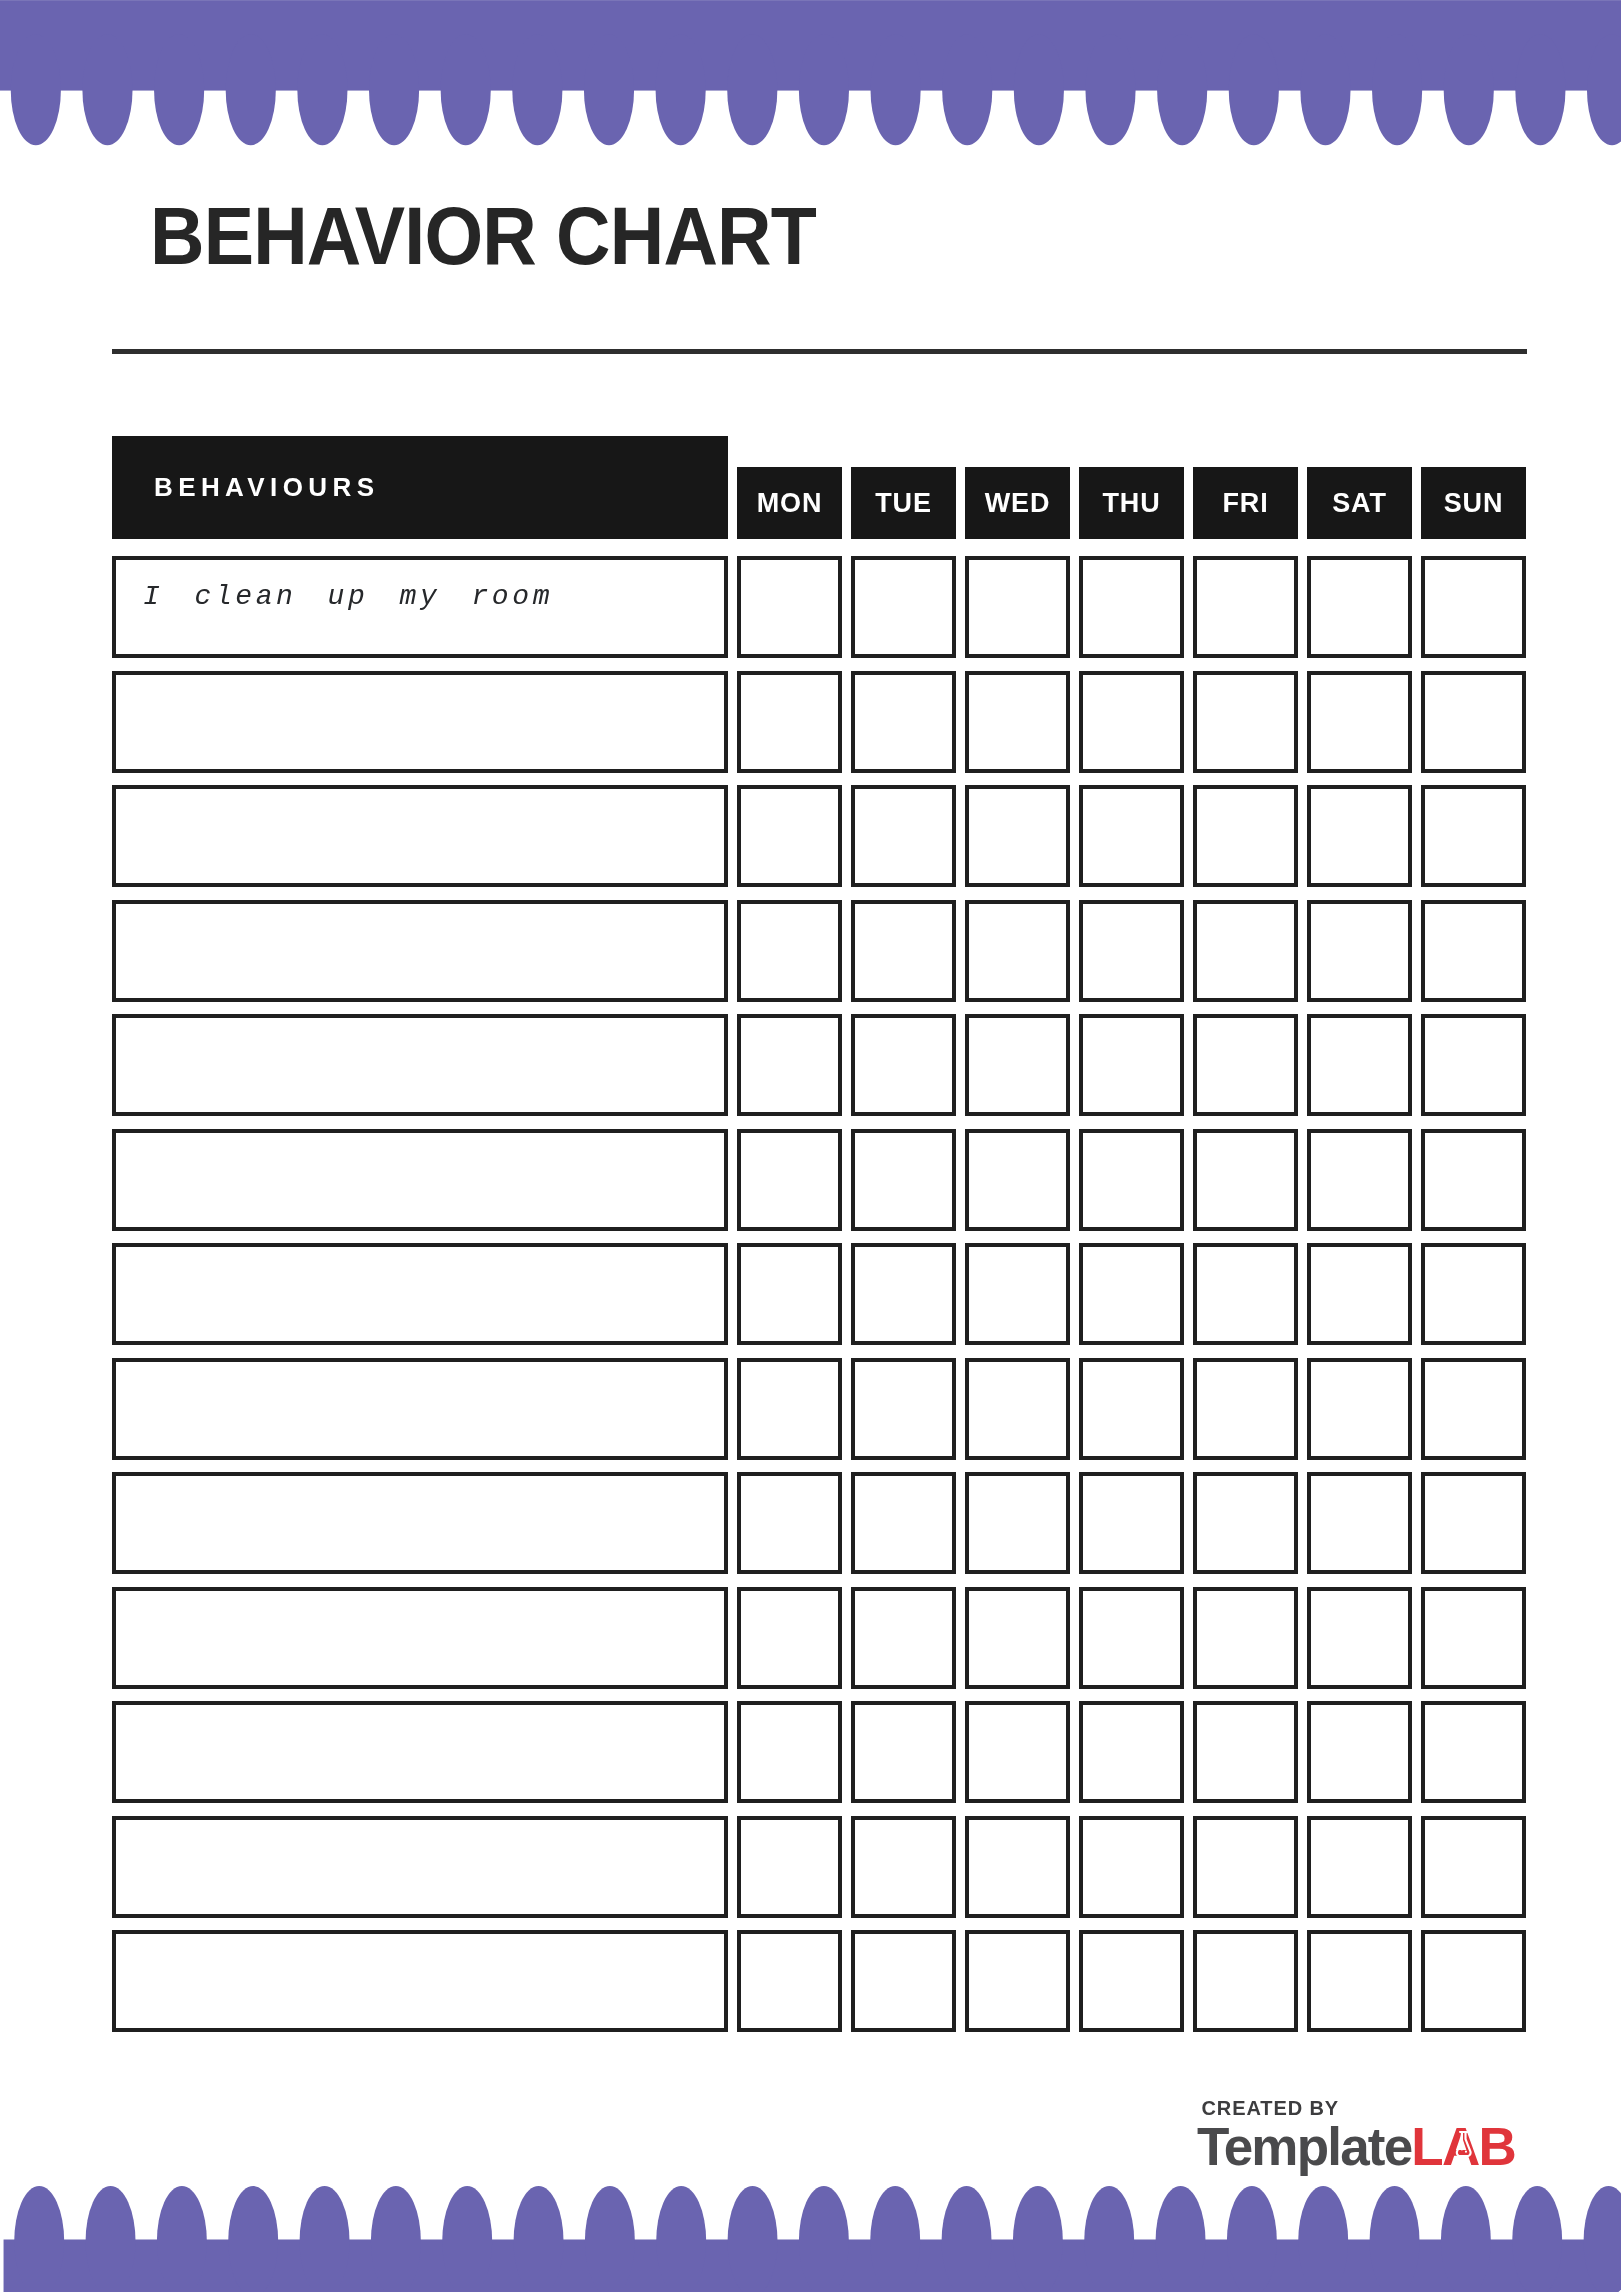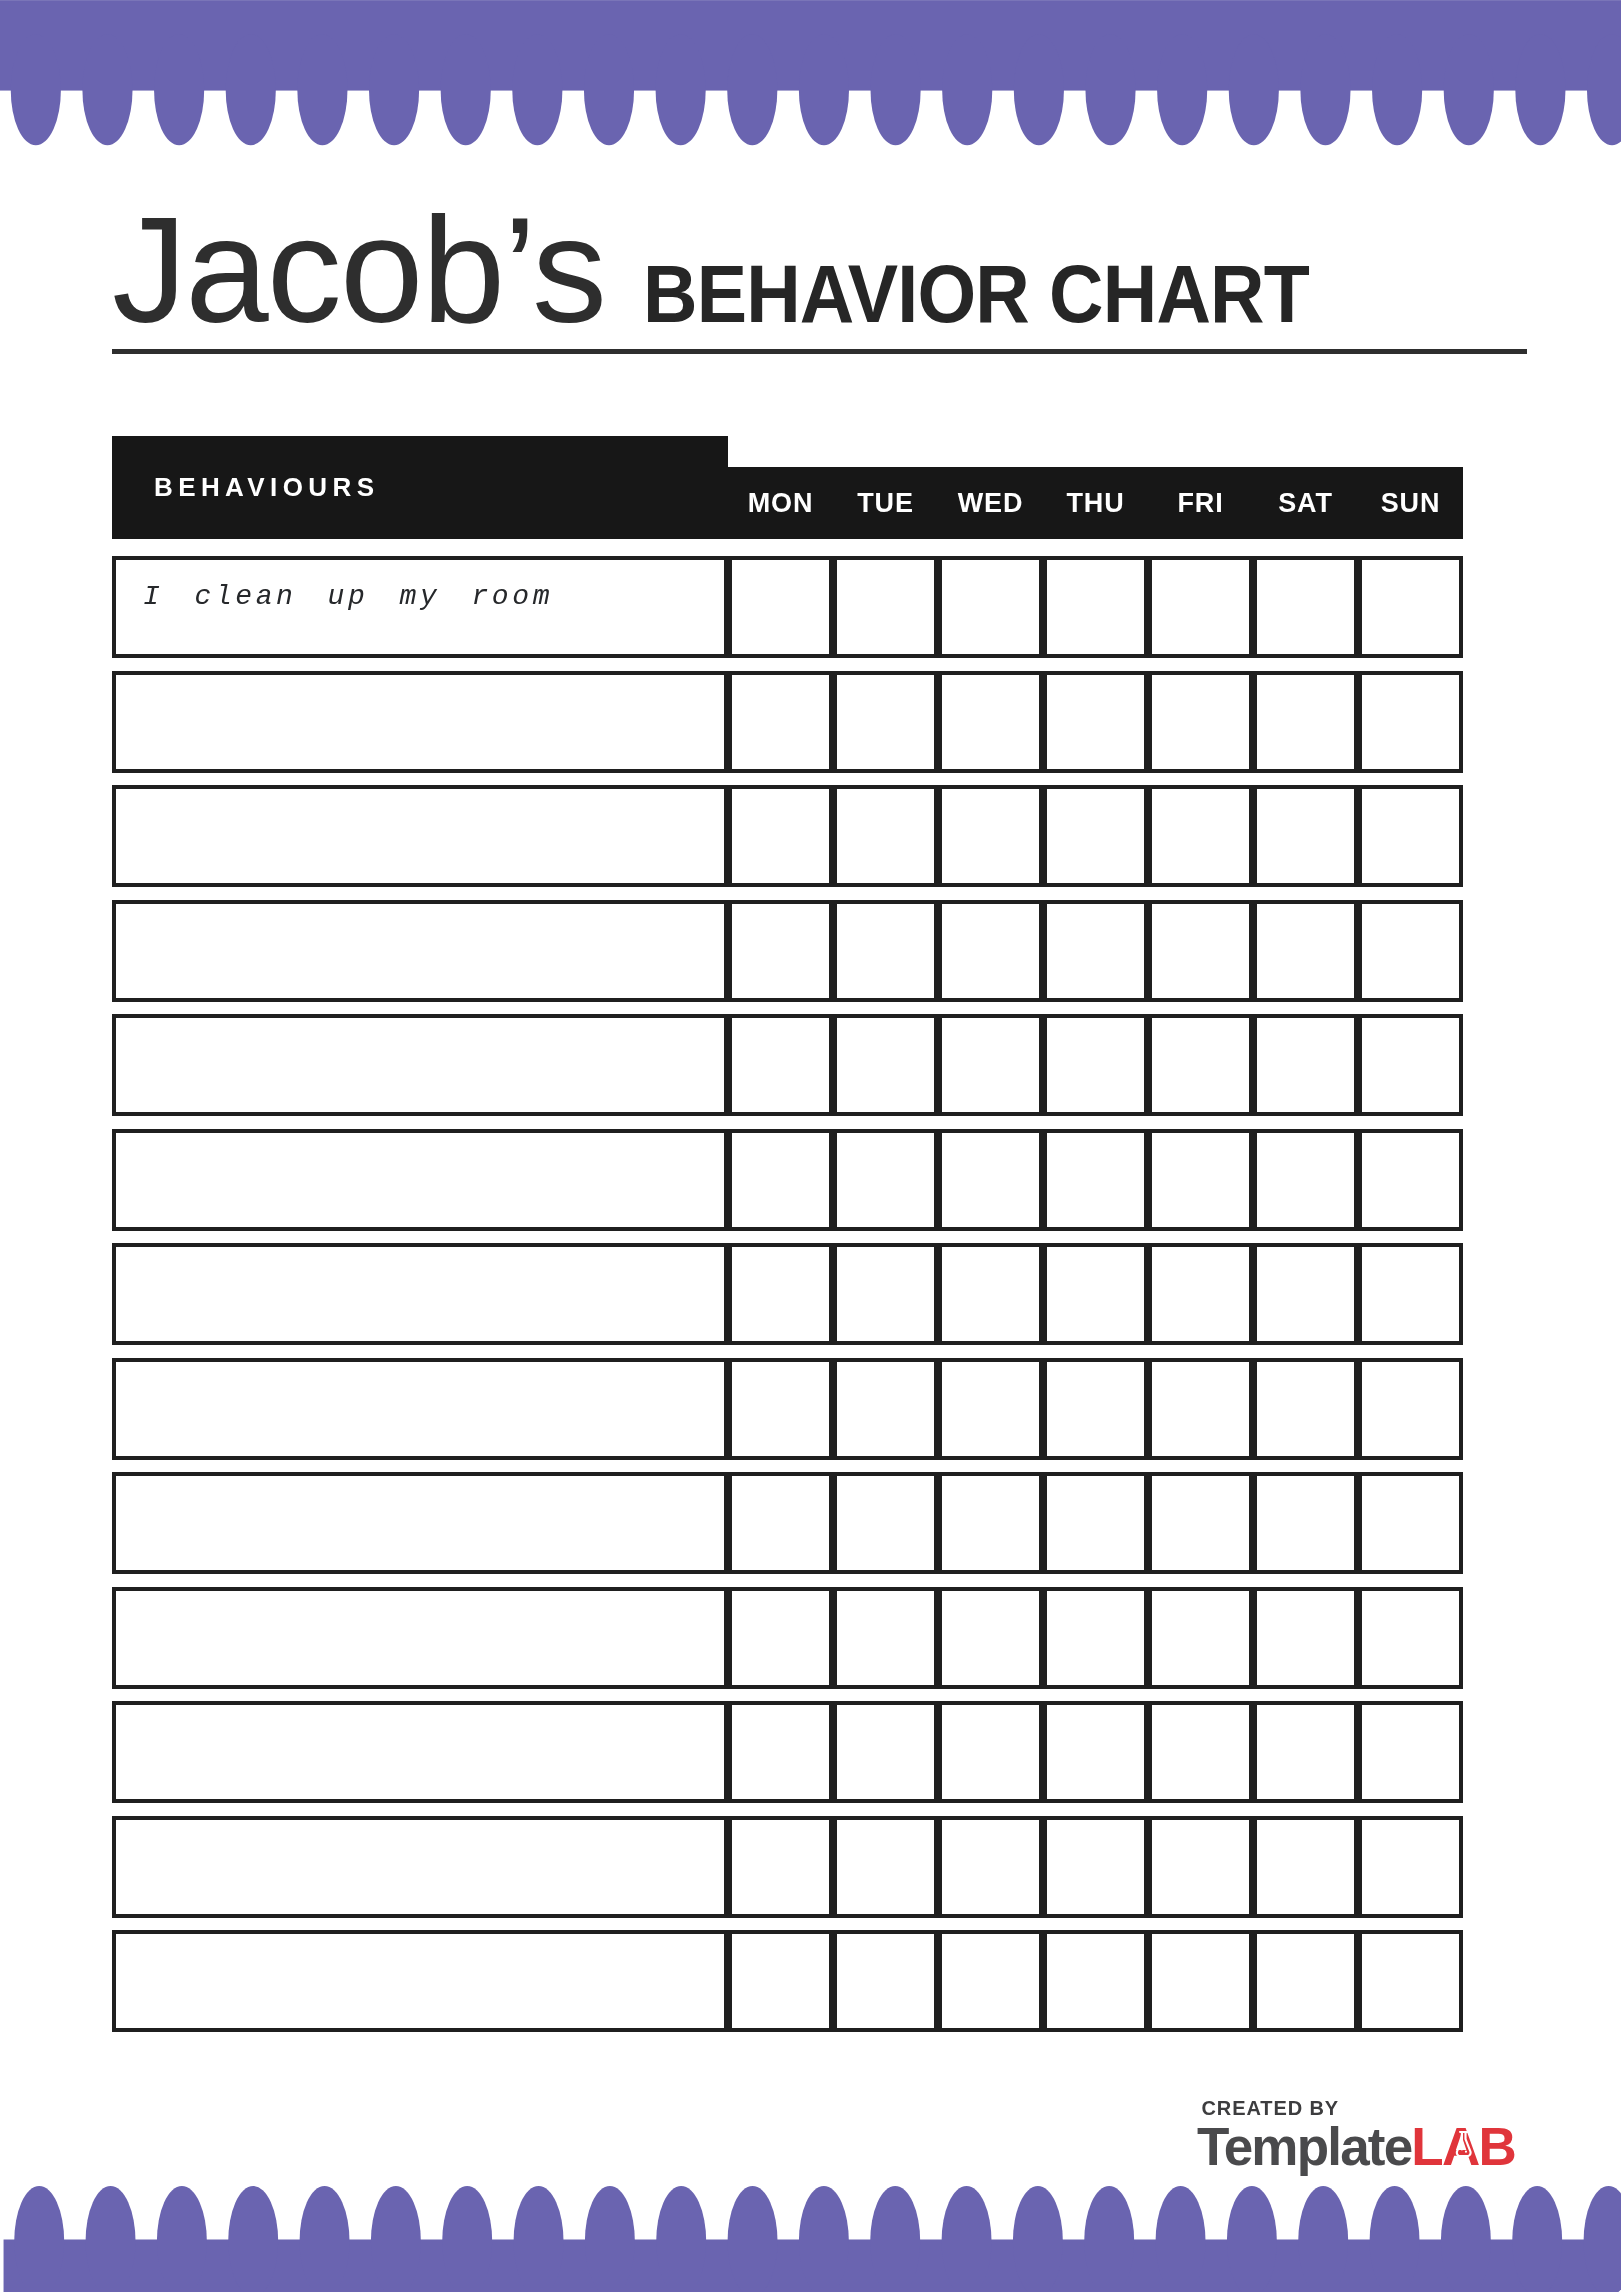--- a/index.html
+++ b/index.html
@@ -32,20 +32,21 @@
   }
   .title-rule{
     position:absolute;left:112px;top:349px;
     width:1415px;height:5.4px;background:#2e2e2e;
   }
   
   .chart{position:absolute;left:112px;top:436px;width:1415px;}
   .chart-header,.row{
     display:grid;
     grid-template-columns:616px repeat(7,105px);
+    column-gap:9px;
   }
   .chart-header{height:103px;margin-bottom:17px;}
   .hdr-cell{
     background:var(--header-bg,#171717);
     color:#ffffff;
     display:flex;align-items:center;justify-content:center;
   }
   .hdr-behaviours{
     justify-content:flex-start;
     padding-left:42px;
@@ -108,21 +109,20 @@
       <ellipse cx="1320" cy="100" rx="28" ry="62" fill="#6A64B0"></ellipse>
       <ellipse cx="1400" cy="100" rx="28" ry="62" fill="#6A64B0"></ellipse>
       <ellipse cx="1480" cy="100" rx="28" ry="62" fill="#6A64B0"></ellipse>
       <ellipse cx="1560" cy="100" rx="28" ry="62" fill="#6A64B0"></ellipse>
       <ellipse cx="1640" cy="100" rx="28" ry="62" fill="#6A64B0"></ellipse>
       <ellipse cx="1720" cy="100" rx="28" ry="62" fill="#6A64B0"></ellipse>
       <ellipse cx="1800" cy="100" rx="28" ry="62" fill="#6A64B0"></ellipse>
     </svg>
 
   <div class="title-row">
-    <span class="title-name">Jacob’s</span>
     <span class="title-suffix">BEHAVIOR CHART</span>
   </div>
   <div class="title-rule"></div>
 
   <div class="chart">
     <div class="chart-header">
       <div class="hdr-cell hdr-behaviours">BEHAVIOURS</div>
 
     <div class="hdr-cell hdr-day">MON</div>
         <div class="hdr-cell hdr-day">TUE</div>

